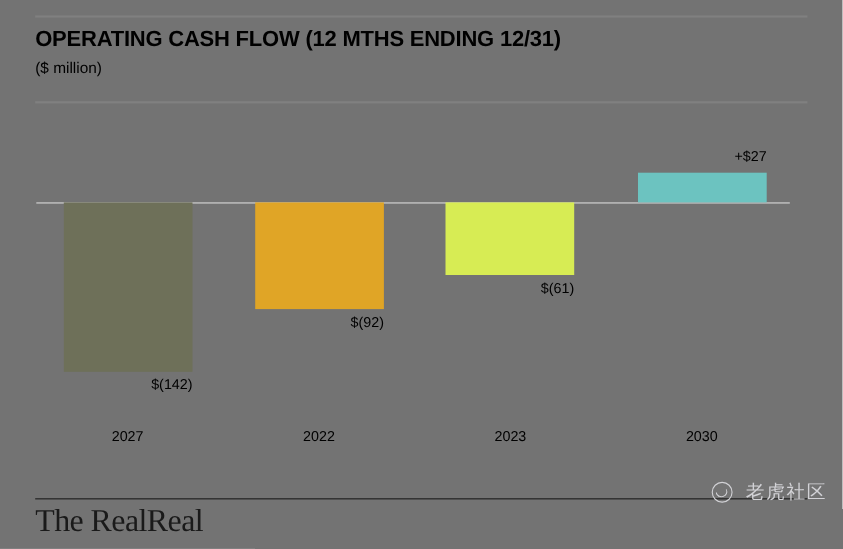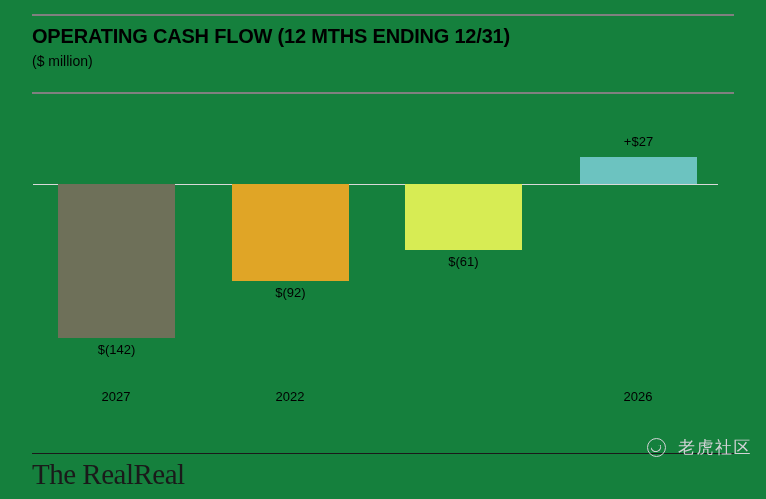--- a/index.html
+++ b/index.html
@@ -8,21 +8,21 @@
     background: #ffffff;
   }
   body {
     font-family: "Liberation Sans", sans-serif;
     -webkit-font-smoothing: antialiased;
   }
   #slide {
     position: relative;
     width: 766px;
     height: 499px;
-    background: #15803d;
+    background: #737373;
     overflow: hidden;
   }
 
   
   .rule {
     position: absolute;
     left: 32px;
     right: 32px;
     height: 2px;
     background: #808080;
@@ -70,21 +70,21 @@
     background: #d9d9d9;
   }
   .bar {
     position: absolute;
     box-sizing: border-box;
   }
   .bar-label {
     position: absolute;
     font-size: 13px;
     color: #000000;
-    text-align: center;
+    text-align: right;
     white-space: nowrap;
   }
   .cat-label {
     position: absolute;
     top: 389px;
     font-size: 13px;
     color: #000000;
     text-align: center;
     width: 120px;
   }
@@ -173,21 +173,22 @@
     <div class="bar-label" style="left:232px; top:285px; width:117px;">$(92)</div>
 
     <div class="bar" style="left:405px; top:184px; width:117px; height:66px; background:#D7EC54;"></div>
     <div class="bar-label" style="left:405px; top:254px; width:117px;">$(61)</div>
 
     <div class="bar" style="left:580px; top:157px; width:117px; height:27px; background:#6CC3C0;"></div>
     <div class="bar-label" style="left:580px; top:134px; width:117px;">+$27</div>
 
     <div class="cat-label" style="left:56px;">2027</div>
     <div class="cat-label" style="left:230px;">2022</div>
-    <div class="cat-label" style="left:578px;">2026</div>
+    <div class="cat-label" style="left:404px;">2023</div>
+    <div class="cat-label" style="left:578px;">2030</div>
   </div>
 
   <div class="rule rule-bottom"></div>
 
   <div class="logo">The RealReal</div>
 
   <div class="watermark">
     <div class="wm-row">
       <span class="wm-logo"></span>
       <span class="wm-text">老虎社区</span>

